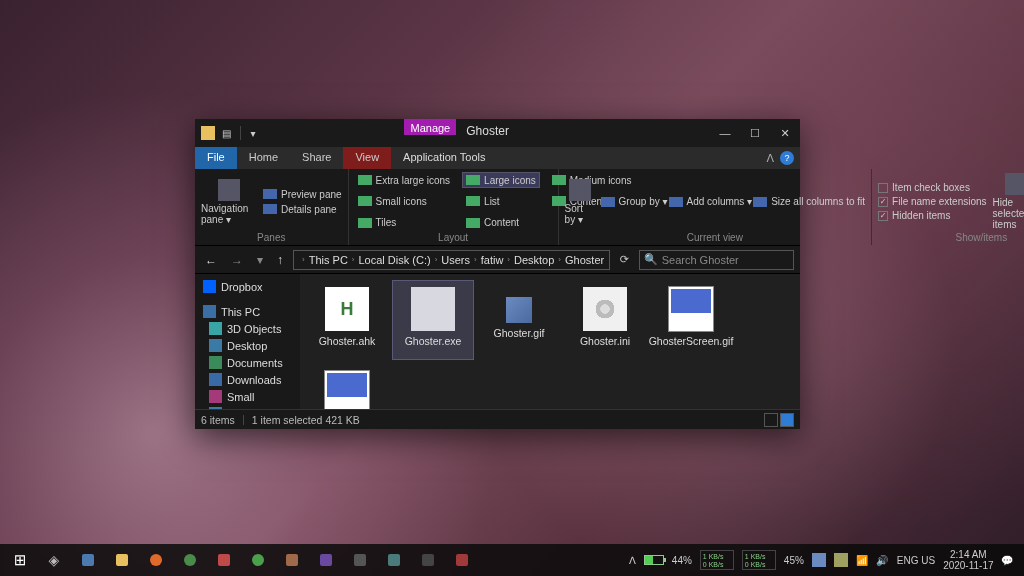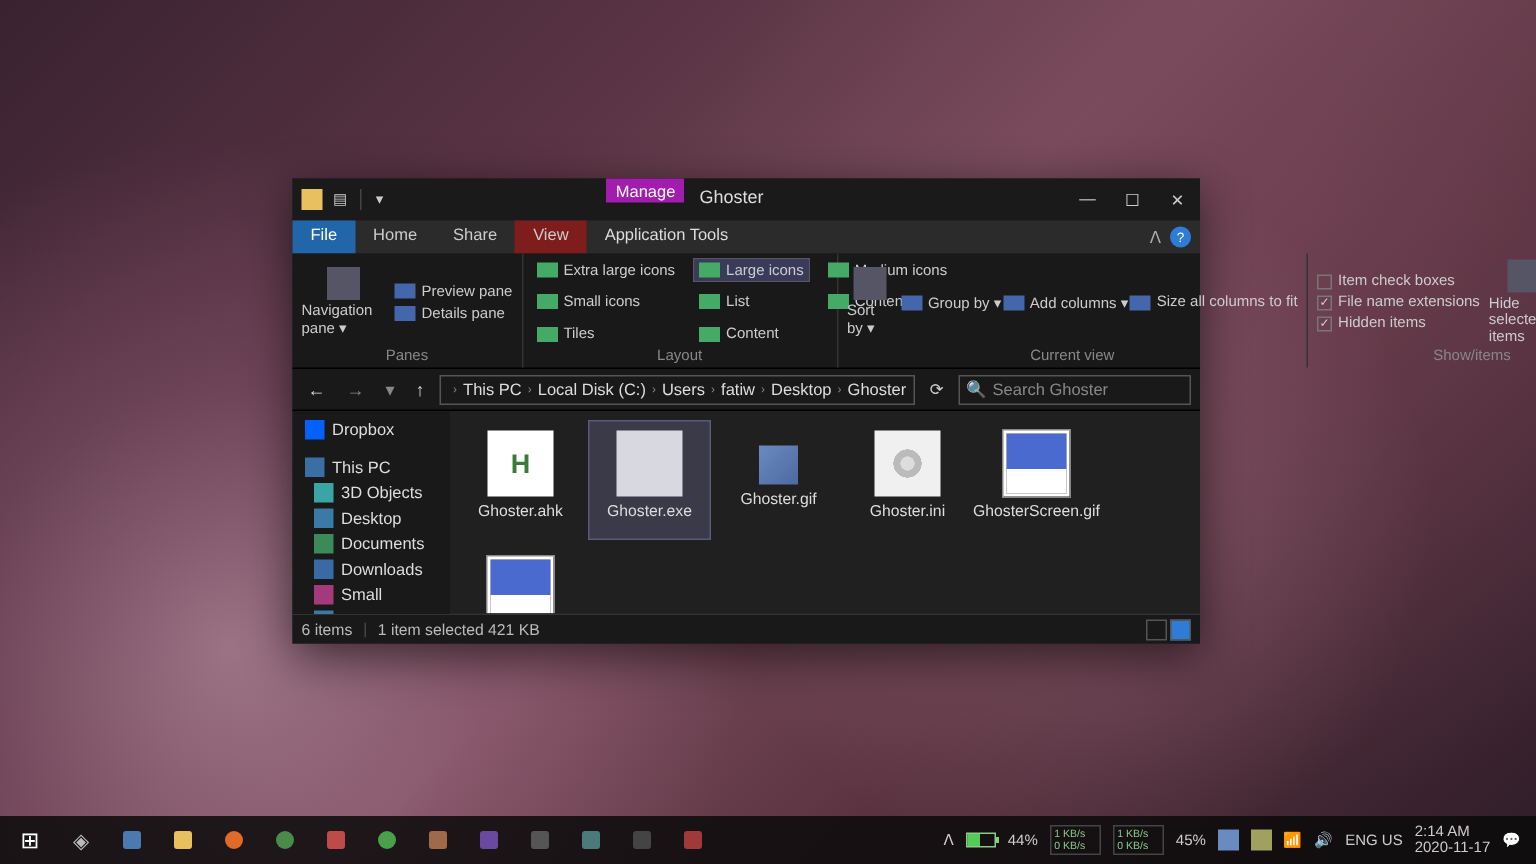--- a/index.html
+++ b/index.html
@@ -86,21 +86,21 @@
 .view-toggle { margin-left:auto; display:flex; gap:2px; }
 .vt-btn { width:14px; height:14px; border:1px solid #555; }
 .vt-btn.active { background:#2e7cd6; }
 
 
 .taskbar { position:absolute; bottom:0; left:0; right:0; height:32px; background:rgba(10,10,10,.85); display:flex; align-items:center; padding:0 4px; gap:2px; }
 .tb-item { width:32px; height:28px; display:flex; align-items:center; justify-content:center; color:#fff; font-size:14px; }
 .tb-item.start { font-size:15px; }
 .tb-tray { margin-left:auto; display:flex; align-items:center; gap:8px; color:#ccc; font-size:10px; padding-right:6px; }
 .tray-ic { width:14px; height:14px; display:inline-block; }
-.tray-txt { text-align:left; line-height:1.1; }
+.tray-txt { text-align:center; line-height:1.1; }
 .net-graph { width:34px; height:20px; border:1px solid #444; display:flex; flex-direction:column; justify-content:space-around; font-size:7px; padding:1px 2px; color:#8c8; }
 .batt { width:20px; height:10px; border:1px solid #8c8; background:linear-gradient(90deg,#5c5 45%,transparent 45%); position:relative; }
 .batt::after { content:""; position:absolute; right:-3px; top:2px; width:2px; height:4px; background:#8c8; }
 .sq { width:12px; height:12px; background:currentColor; border-radius:2px; }
 </style>
 </head>
 <body>
 
 <div class="wallpaper"></div>
 

